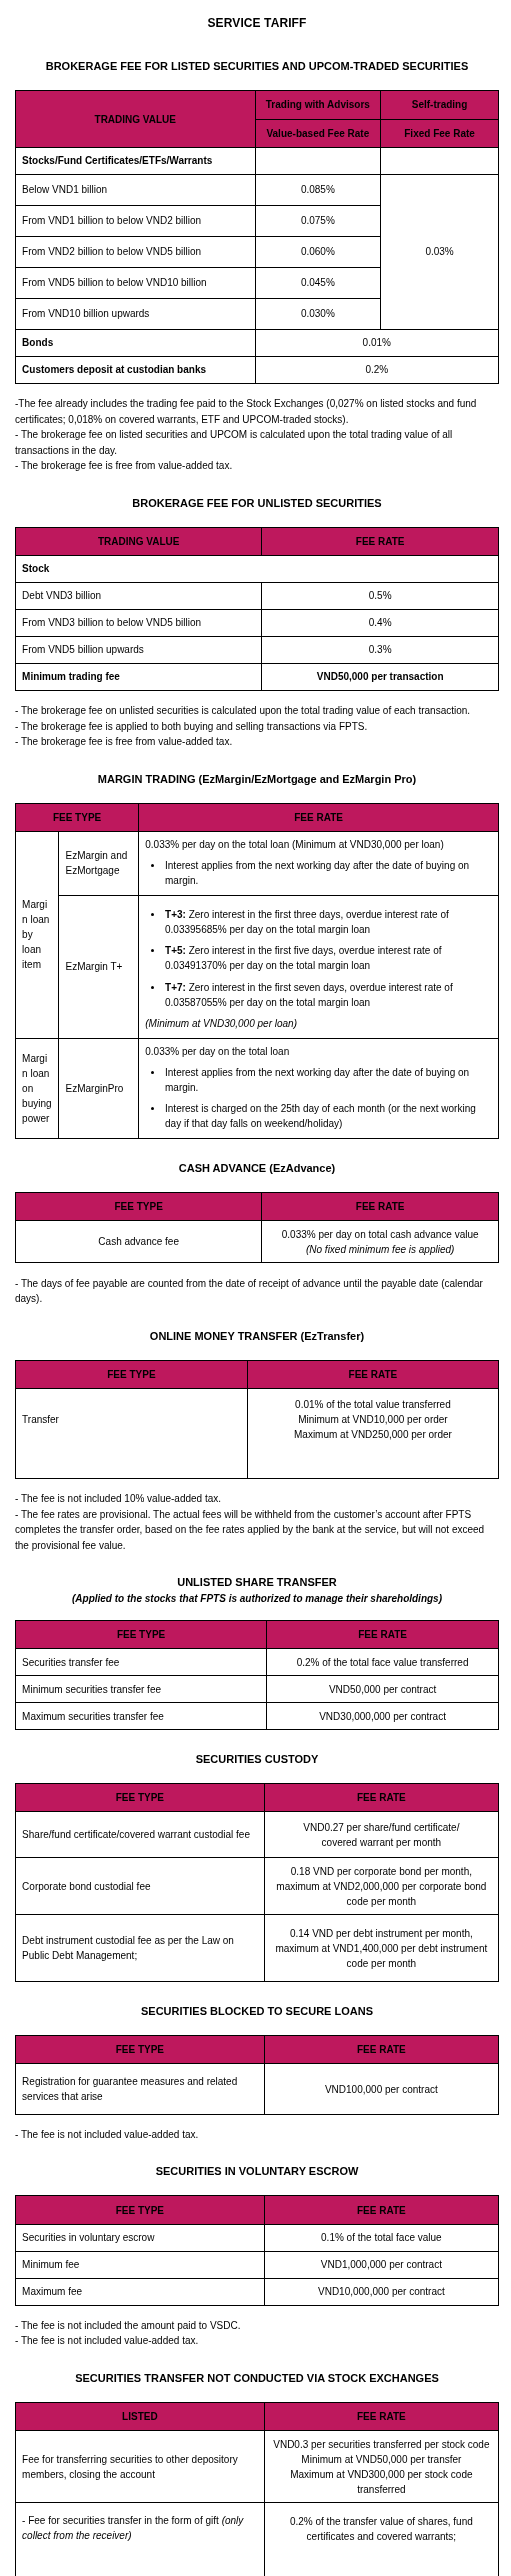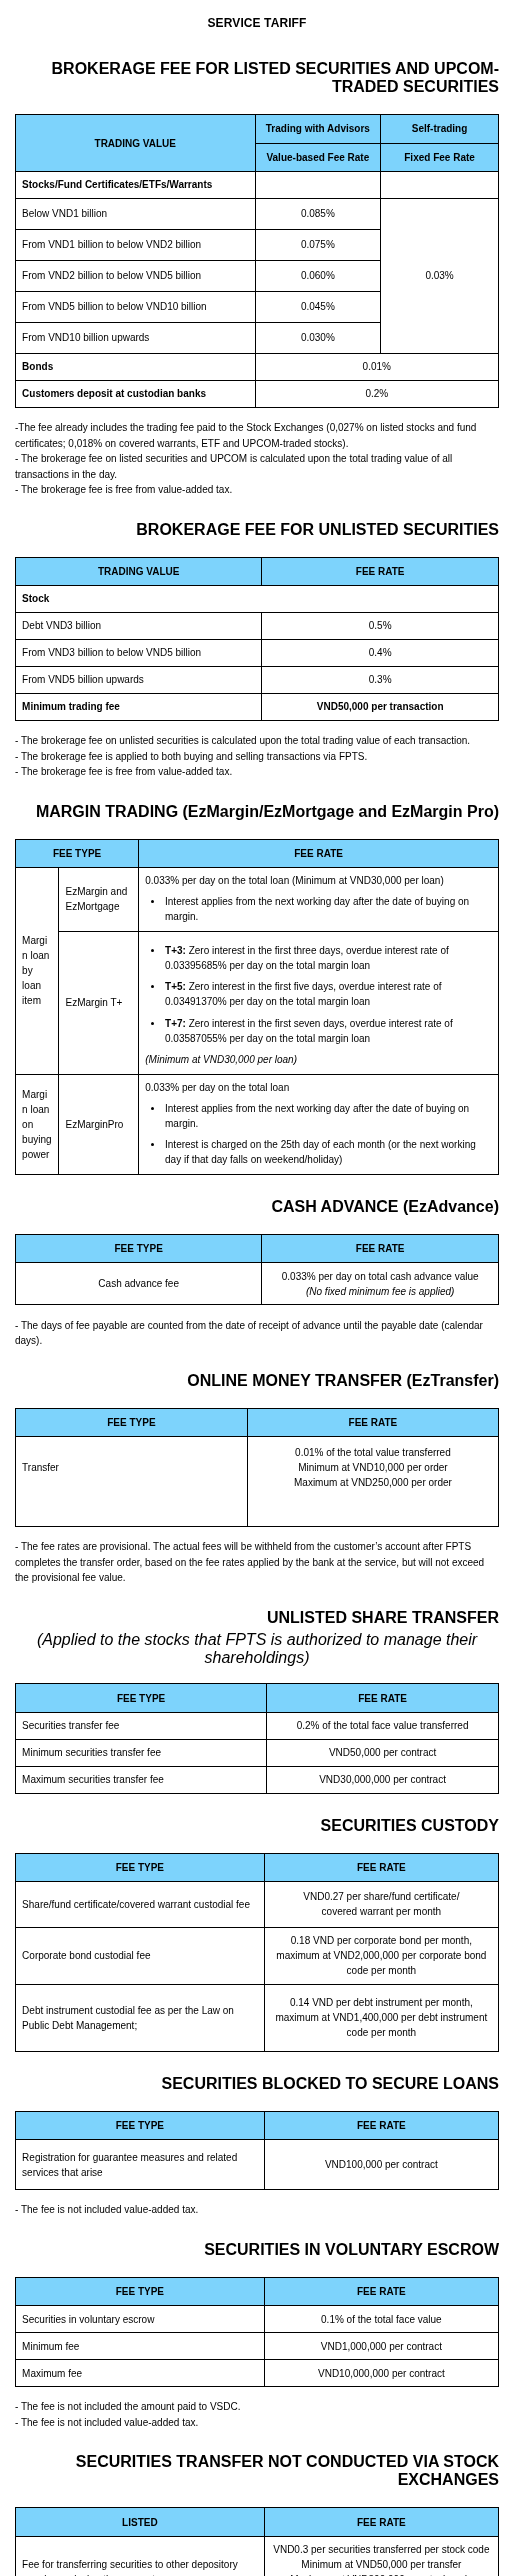--- a/index.html
+++ b/index.html
@@ -4,25 +4,25 @@
 <style>
   html,body{margin:0;padding:0;background:#fff;}
   body{
     width:512px;min-height:2576px;
     font-family:"Liberation Sans","DejaVu Sans",sans-serif;
     color:#000;font-size:10px;
     box-sizing:border-box;
   }
   .page{padding:13.7px 13px 27px 15px;}
   .doc-title{text-align:center;font-weight:bold;font-size:12px;margin:2.7px 0 30px 0;letter-spacing:0.1px;}
-  .sec-title{text-align:right;font-weight:bold;font-size:16px;margin:23px 0 18px 0;}
-  .sec-sub{text-align:center;font-weight:normal;font-style:italic;font-size:16px;margin:-11px 0 16.4px 0;}
+  .sec-title{text-align:center;font-weight:bold;font-size:11px;margin:23px 0 18px 0;}
+  .sec-sub{text-align:center;font-weight:bold;font-style:italic;font-size:10px;margin:-11px 0 16.4px 0;}
   table{width:100%;border-collapse:collapse;border:1.4px solid #000;table-layout:fixed;}
   th,td{border:0.7px solid #000;padding:5.5px 6.1px;vertical-align:middle;line-height:1.5;word-wrap:break-word;}
-  th{background:#7dd3fc;font-weight:bold;font-size:10px;text-align:center;padding:6.1px 4.1px;}
+  th{background:#be185d;font-weight:bold;font-size:10px;text-align:center;padding:6.1px 4.1px;}
   .ctr{text-align:center;}
   .b{font-weight:bold;}
   .i{font-style:italic;}
   .lines{white-space:pre-line;}
   .notes{margin:12.3px 0 4.1px 0;line-height:1.55;}
   .notes p{margin:0 0;}
   .tall td{padding-top:7.5px;padding-bottom:7.5px;}
   ul.bullets{margin:5.5px 0 1.4px 0;padding-left:18.4px;}
   ul.bullets li{margin:0 0 6.8px 0;padding-left:1.4px;}
   ul.bullets li:last-child{margin-bottom:1.4px;}
@@ -227,20 +227,21 @@
     <tr class="transfer-row">
       <td class="lbl">Transfer</td>
       <td class="ctr lines">0.01% of the total value transferred
 Minimum at VND10,000 per order
 Maximum at VND250,000 per order</td>
     </tr>
   </tbody>
     </table>
 
   <div class="notes">
+    <p>- The fee is not included 10% value-added tax.</p>
     <p>- The fee rates are provisional. The actual fees will be withheld from the customer’s account after FPTS completes the transfer order, based on the fee rates applied by the bank at the service, but will not exceed the provisional fee value.</p>
   </div>
 
   <div class="sec-title" style="margin-bottom:4.1px;">UNLISTED SHARE TRANSFER</div>
   <div class="sec-sub" style="margin-top:0;">(Applied to the stocks that FPTS is authorized to manage their shareholdings)</div>
 
   <table>
     <colgroup>
         <col style="width:52%">
         <col style="width:48%">

